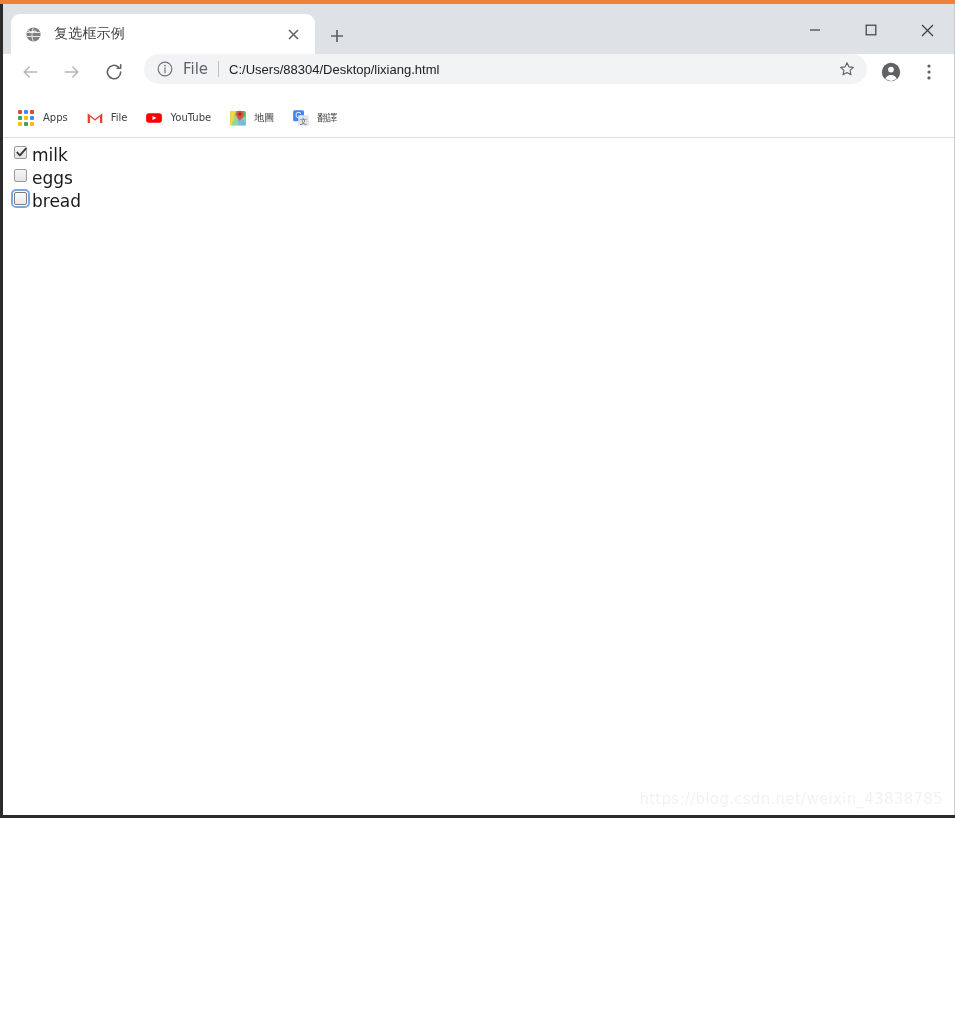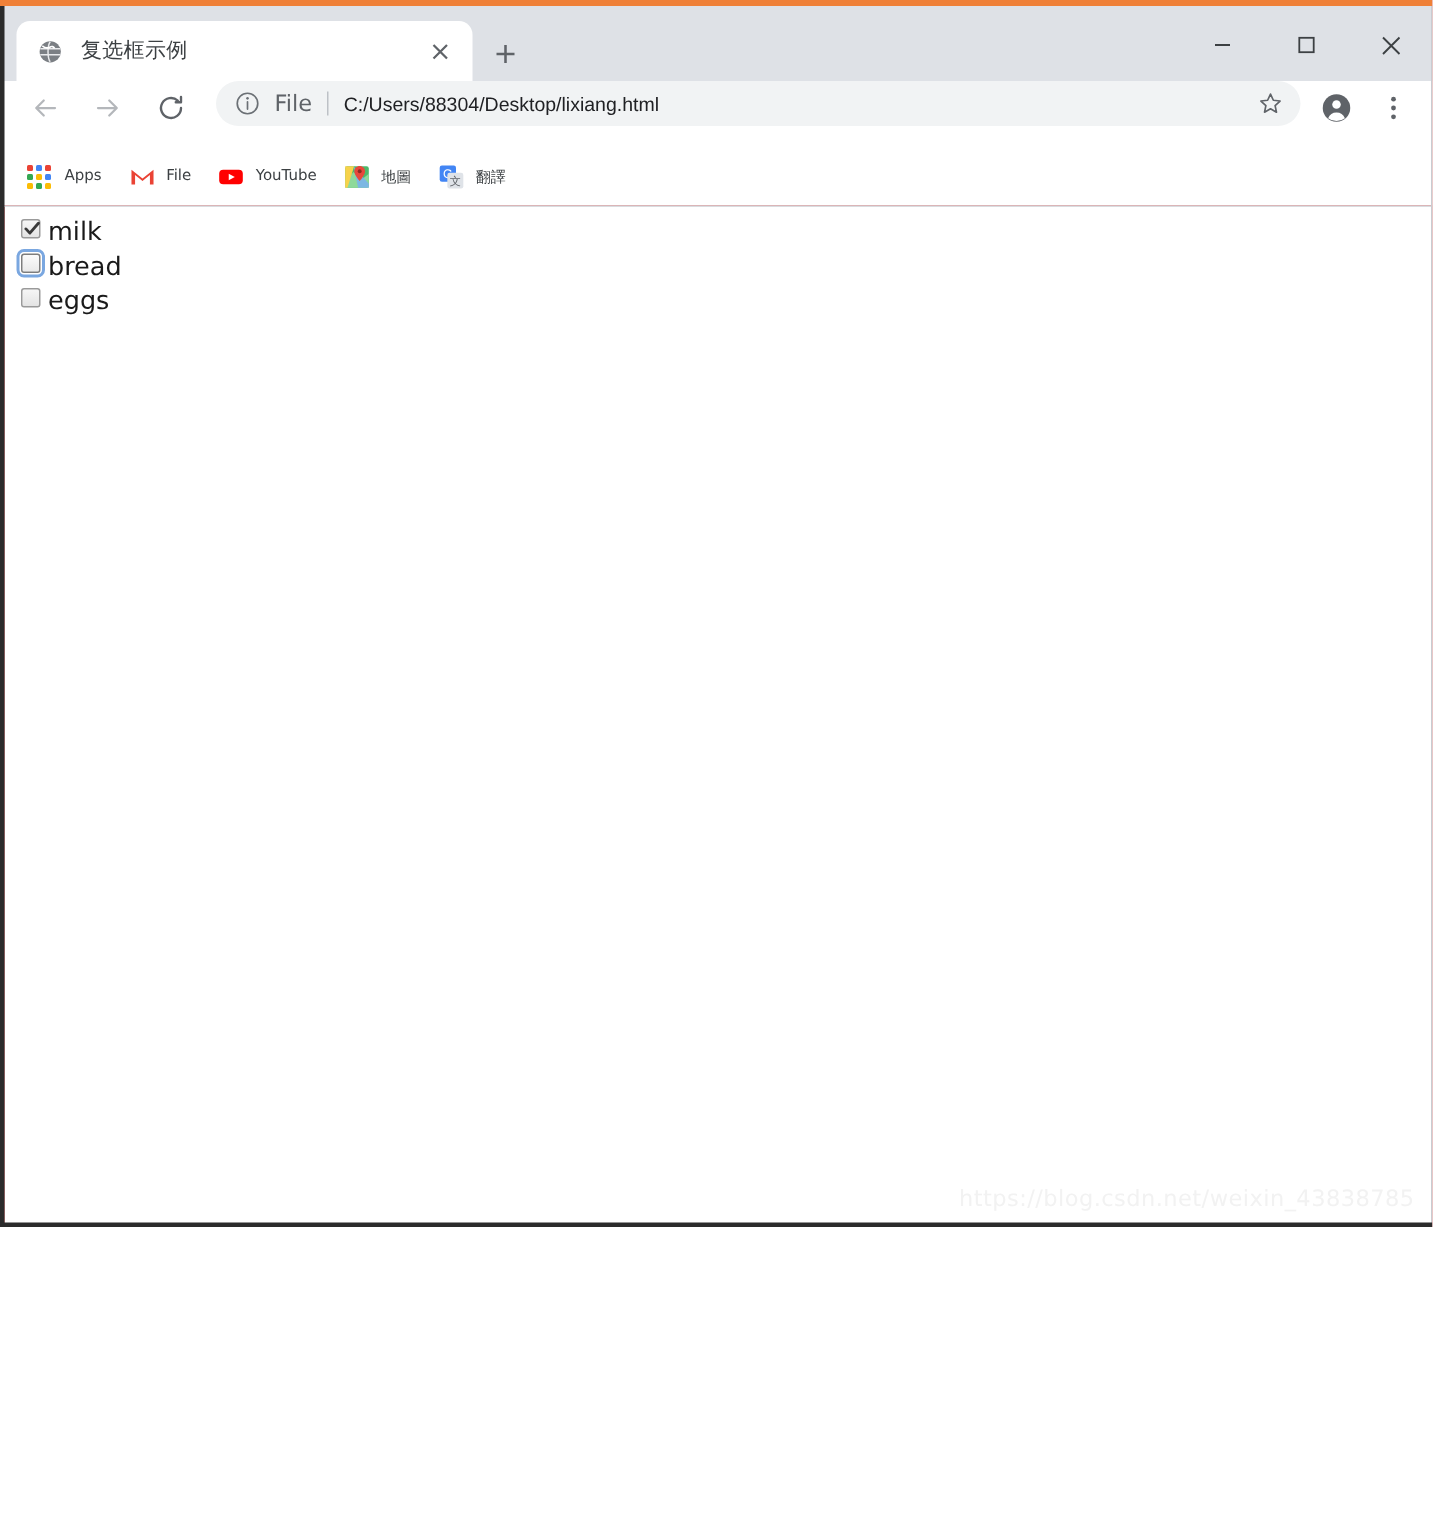--- a/index.html
+++ b/index.html
@@ -528,27 +528,27 @@
       <div class="cb-row">
         <span class="cb-box">
           <svg class="tick" viewBox="0 0 11 11">
             <path d="M1.3 5.6 L3.9 8.4 L9.6 1.8" fill="none" stroke="#3a3a3a" stroke-width="1.9" stroke-linecap="round" stroke-linejoin="round"></path>
           </svg>
         </span>
         <span class="cb-label">milk</span>
       </div>
 
       <div class="cb-row">
+        <span class="cb-box"></span>
+        <span class="cb-label">eggs</span>
+      </div>
+
+      <div class="cb-row">
         <span class="cb-box focused"></span>
         <span class="cb-label">bread</span>
       </div>
 
-      <div class="cb-row">
-        <span class="cb-box"></span>
-        <span class="cb-label">eggs</span>
-      </div>
-
     </div>
   </div>
 
   <div class="watermark">https://blog.csdn.net/weixin_43838785</div>
 
 </div>
 
 </body></html>

